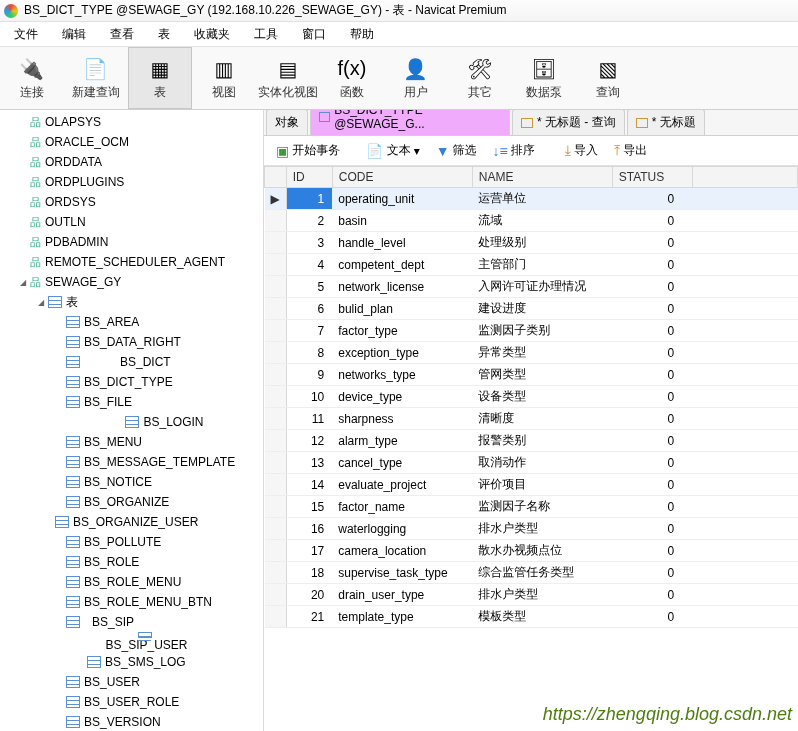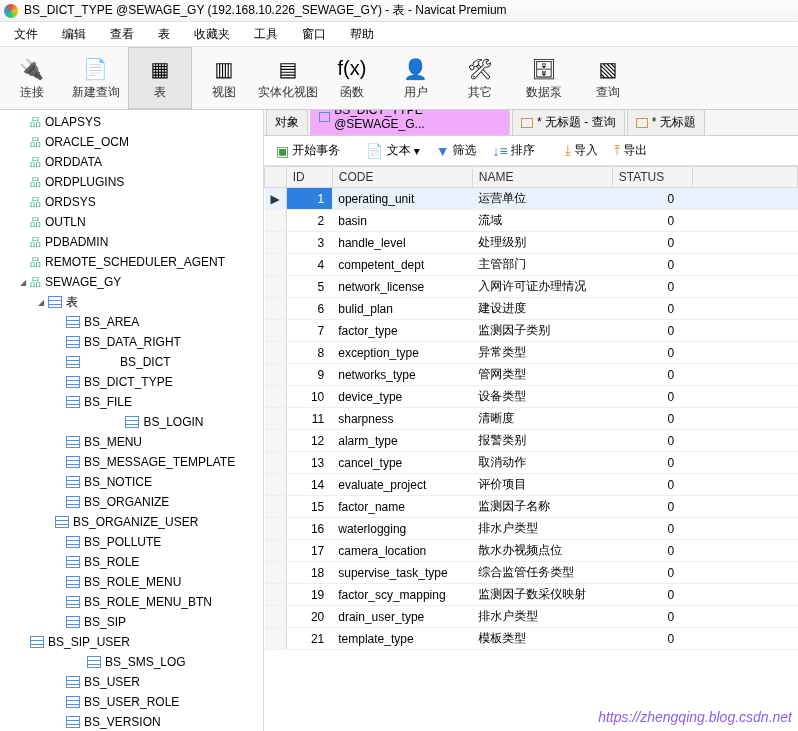--- a/index.html
+++ b/index.html
@@ -37,21 +37,21 @@
 td { border-bottom:1px solid #eee; padding:2px 6px; height:21px; }
 tr.sel td { background:#e9f2fc; }
 tr.sel td.idcell { background:#2d7fe0; color:#fff; }
 td.idcell { text-align:right; width:46px; padding-right:8px; }
 td.rowptr { width:14px; background:#f6f6f6; border-right:1px solid #d8d8d8; text-align:center; color:#333; }
 td.status { text-align:right; padding-right:18px; width:80px; }
 th.rowptr { width:14px; }
 th.id { width:46px; }
 th.code { width:140px; }
 th.name { width:140px; }
-.watermark { position:absolute; right:6px; bottom:6px; color:#8b5cf6; font-size:14px; font-style:italic; }
+.watermark { position:absolute; right:6px; bottom:6px; color:#4d7c0f; font-size:18px; font-style:italic; }
 </style>
 </head>
 <body>
 
 <div class="titlebar">
   <span class="logo"></span>
   <span>BS_DICT_TYPE @SEWAGE_GY (192.168.10.226_SEWAGE_GY) - 表 - Navicat Premium</span>
 </div>
 
 <div class="menubar" id="menubar">
@@ -206,25 +206,25 @@
           <span>BS_ROLE</span>
         </li>
         <li style="padding-left: 66px;">
           <span class="table-icon"></span>
           <span>BS_ROLE_MENU</span>
         </li>
         <li style="padding-left: 66px;">
           <span class="table-icon"></span>
           <span>BS_ROLE_MENU_BTN</span>
         </li>
-        <li style="padding-left: 66px;">
+        <li style="padding-left: 66px; gap: 8px;">
           <span class="table-icon"></span>
           <span>BS_SIP</span>
         </li>
-        <li style="padding-left: 30px;">
+        <li style="padding-left: 30px; flex-direction: column;">
           <span class="table-icon"></span>
           <span>BS_SIP_USER</span>
         </li>
         <li style="padding-left: 66px; margin-left: 21px;">
           <span class="table-icon"></span>
           <span>BS_SMS_LOG</span>
         </li>
         <li style="padding-left: 66px;">
           <span class="table-icon"></span>
           <span>BS_USER</span>
@@ -438,28 +438,20 @@
             <tr class="">
               <td class="rowptr"></td>
               <td class="idcell">18</td>
               <td>supervise_task_type</td>
               <td>综合监管任务类型</td>
               <td class="status">0</td>
               <td></td>
             </tr>
             <tr class="">
               <td class="rowptr"></td>
-              <td class="idcell">19</td>
-              <td>factor_scy_mapping</td>
-              <td>监测因子数采仪映射</td>
-              <td class="status">0</td>
-              <td></td>
-            </tr>
-            <tr class="">
-              <td class="rowptr"></td>
               <td class="idcell">20</td>
               <td>drain_user_type</td>
               <td>排水户类型</td>
               <td class="status">0</td>
               <td></td>
             </tr>
             <tr class="">
               <td class="rowptr"></td>
               <td class="idcell">21</td>
               <td>template_type</td>

